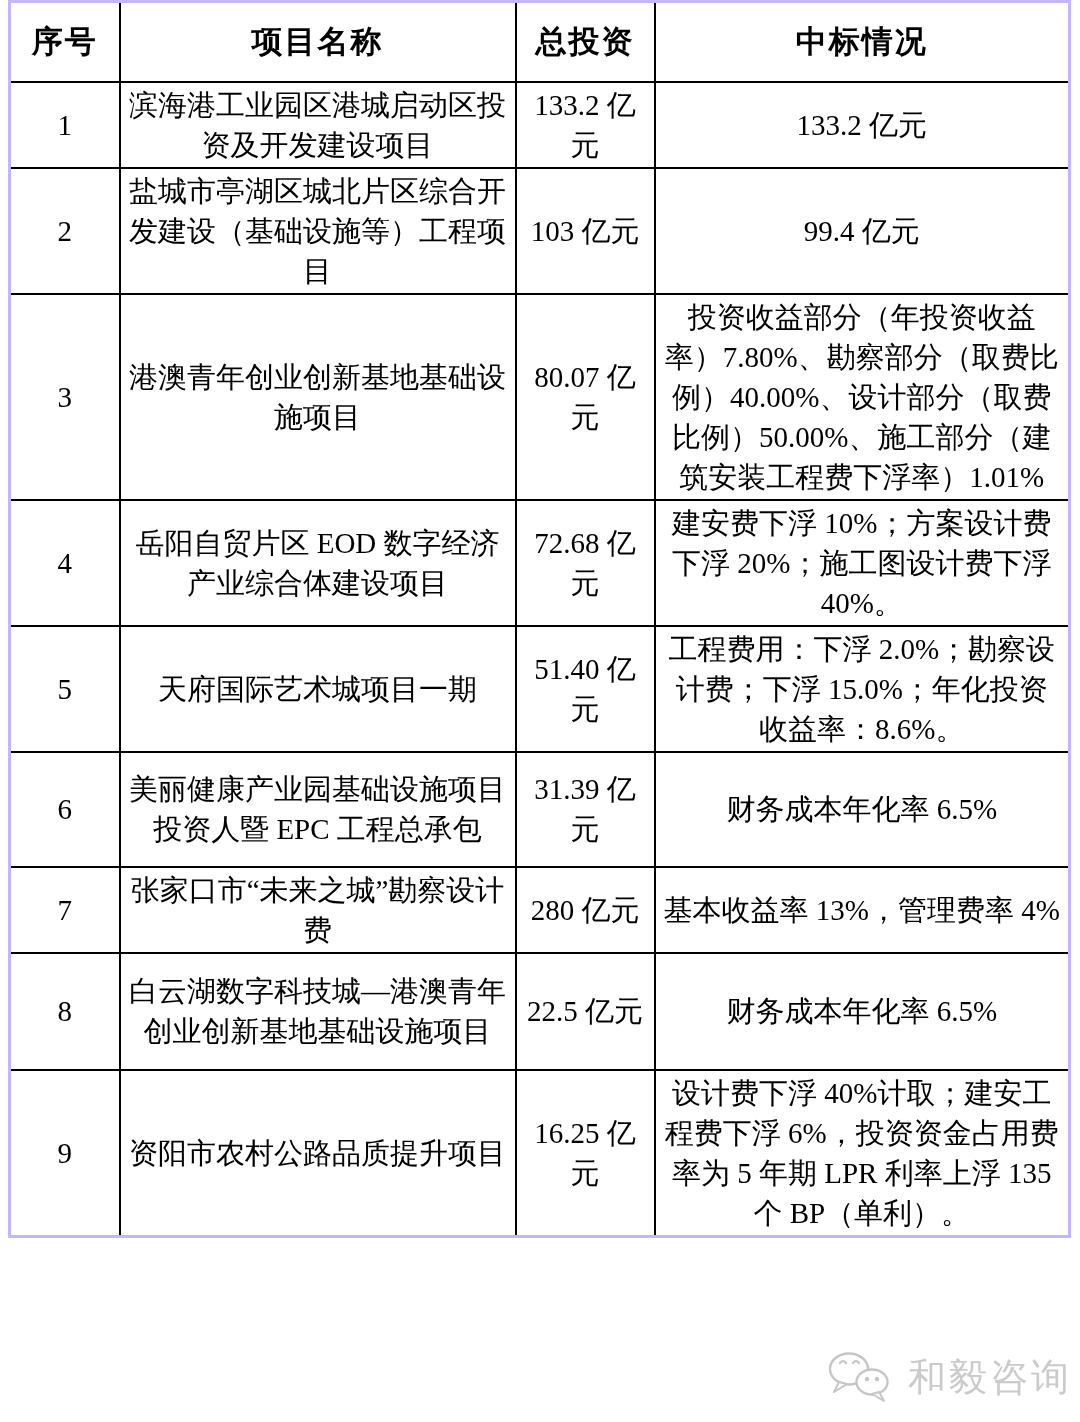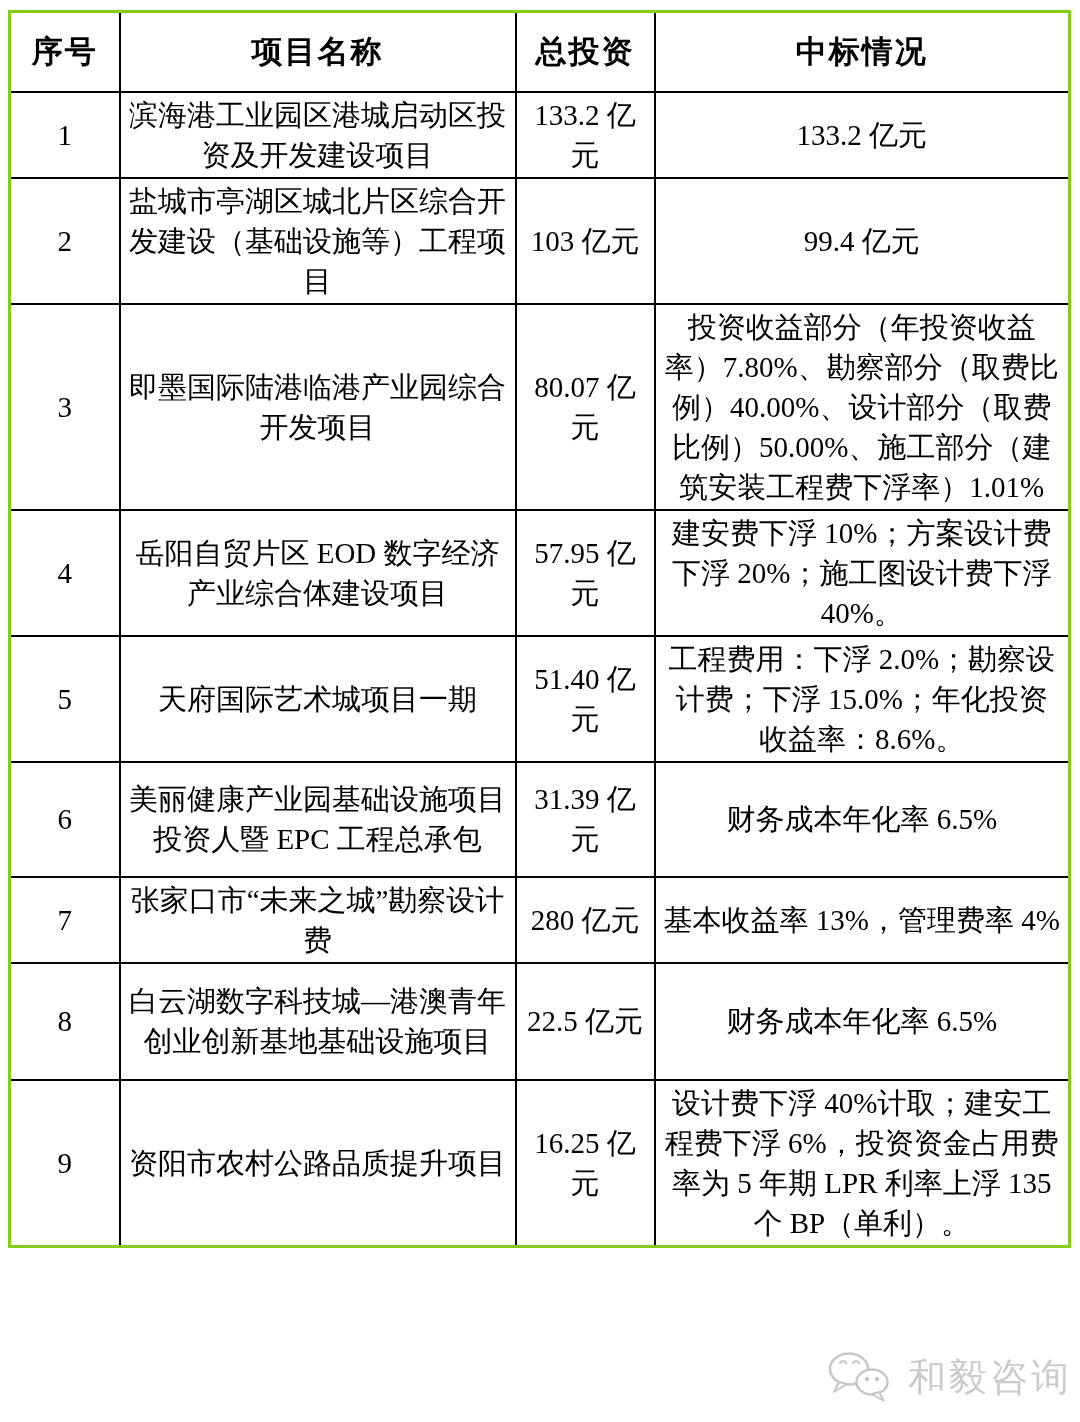--- a/index.html
+++ b/index.html
@@ -8,25 +8,25 @@
     height: 1422px;
     background: #ffffff;
     color: #000000;
     font-family: "Liberation Serif", "DejaVu Serif", serif;
     position: relative;
     overflow: hidden;
   }
   table.bid-table {
     position: absolute;
     left: 8px;
-    top: 10px;
+    top: 0;
     width: 1060px;
     border-collapse: collapse;
     table-layout: fixed;
-    border: 3px solid #84cc16;
+    border: 3px solid #c4b5fd;
   }
   th, td {
     border: 2px solid #000000;
     text-align: center;
     vertical-align: middle;
     padding: 2px 8px;
     overflow: hidden;
     box-sizing: border-box;
   }
   th {
@@ -93,28 +93,28 @@
       <td>133.2 亿元</td>
     </tr>
     <tr>
       <td>2</td>
       <td>盐城市亭湖区城北片区综合开发建设（基础设施等）工程项目</td>
       <td>103 亿元</td>
       <td>99.4 亿元</td>
     </tr>
     <tr>
       <td>3</td>
-      <td>即墨国际陆港临港产业园综合开发项目</td>
+      <td>港澳青年创业创新基地基础设施项目</td>
       <td>80.07 亿元</td>
       <td>投资收益部分（年投资收益率）7.80%、勘察部分（取费比例）40.00%、设计部分（取费比例）50.00%、施工部分（建筑安装工程费下浮率）1.01%</td>
     </tr>
     <tr>
       <td>4</td>
       <td>岳阳自贸片区 EOD 数字经济产业综合体建设项目</td>
-      <td>57.95 亿元</td>
+      <td>72.68 亿元</td>
       <td>建安费下浮 10%；方案设计费下浮 20%；施工图设计费下浮 40%。</td>
     </tr>
     <tr>
       <td>5</td>
       <td>天府国际艺术城项目一期</td>
       <td>51.40 亿元</td>
       <td>工程费用：下浮 2.0%；勘察设计费；下浮 15.0%；年化投资收益率：8.6%。</td>
     </tr>
     <tr>
       <td>6</td>

